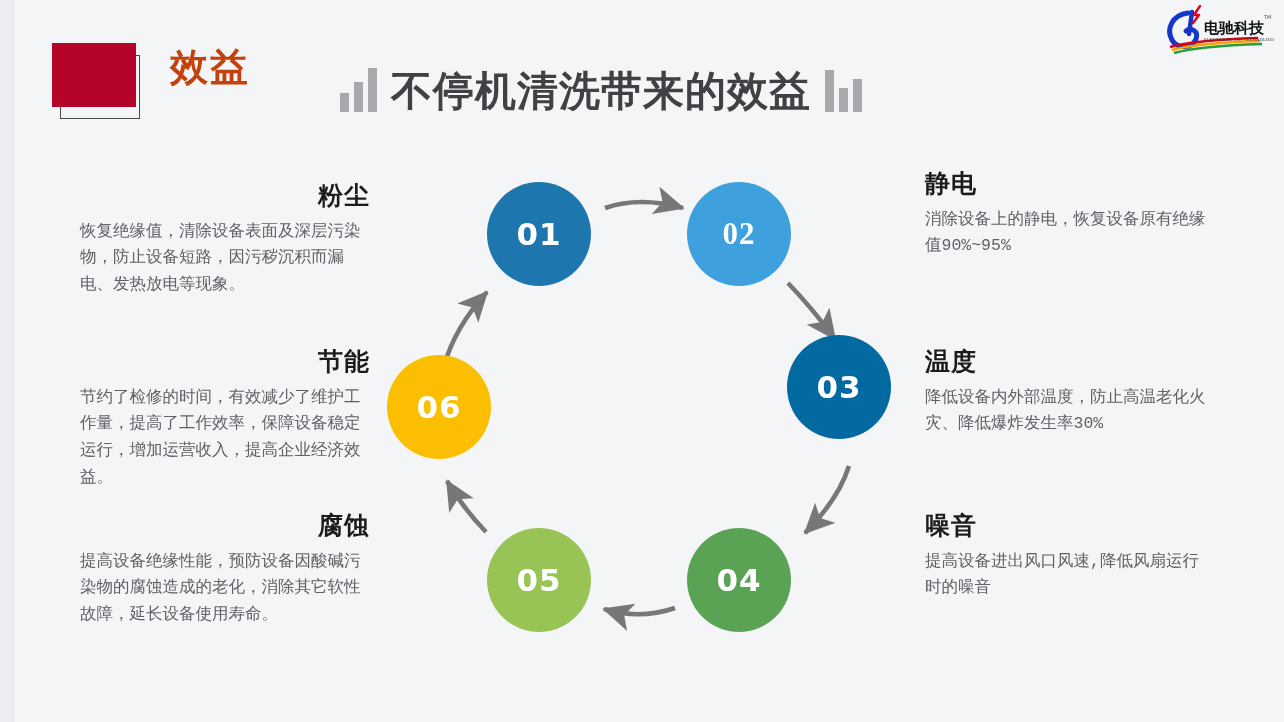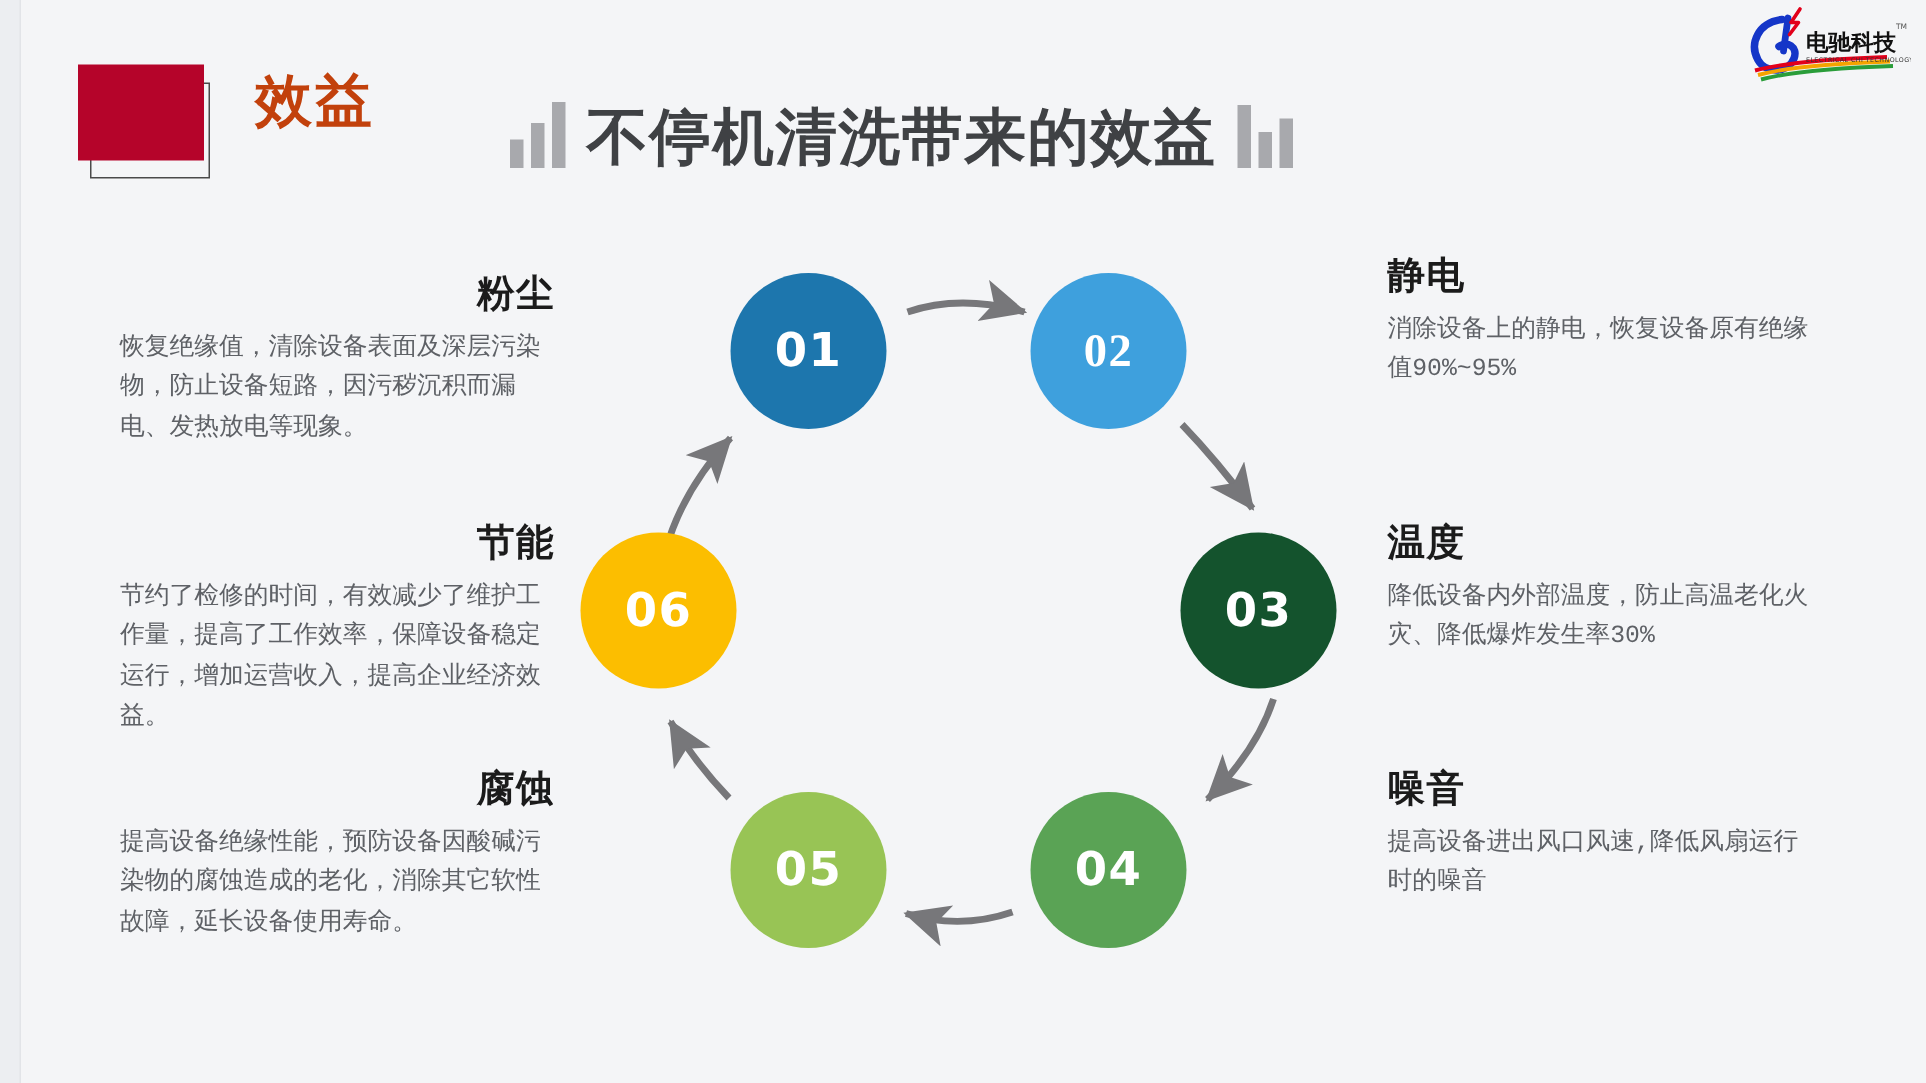--- a/index.html
+++ b/index.html
@@ -185,21 +185,21 @@
 
     <path d="M675 608 Q640 620, 604 609" fill="none" stroke="#77777a" stroke-width="4.6" marker-end="url(#ah)"></path>
 
     <path d="M486 532 Q463 508, 447 481" fill="none" stroke="#77777a" stroke-width="4.6" marker-end="url(#ah)"></path>
 
     <path d="M444 366 Q455 327, 487 292" fill="none" stroke="#77777a" stroke-width="4.6" marker-end="url(#ah)"></path>
   </svg>
 
   <div class="node" style="left:487px; top:182px; background:#1d76ad;">01</div>
   <div class="node" style="left:687px; top:182px; background:#3ea0dd;font-family:Liberation Serif, serif;">02</div>
-  <div class="node" style="left:787px; top:355px; background:#14532d;">03</div>
+  <div class="node" style="left:787px; top:335px; background:#0369a1;">03</div>
   <div class="node" style="left:687px; top:528px; background:#5aa355;">04</div>
   <div class="node" style="left:487px; top:528px; background:#98c455;">05</div>
   <div class="node" style="left:387px; top:355px; background:#fcbe00;">06</div>
 
   <div class="block left" style="left:80px; top:182px;">
     <div class="b-title">粉尘</div>
     <div class="b-body">恢复绝缘值，清除设备表面及深层污染物，防止设备短路，因污秽沉积而漏电、发热放电等现象。</div>
   </div>
 
   <div class="block left" style="left:80px; top:348px;">

